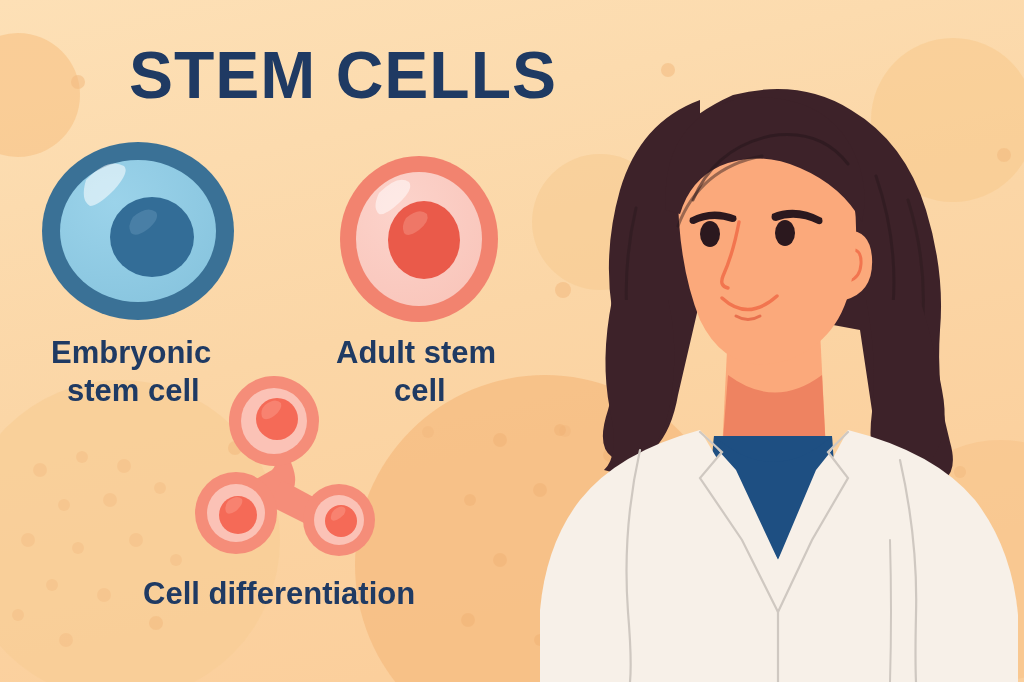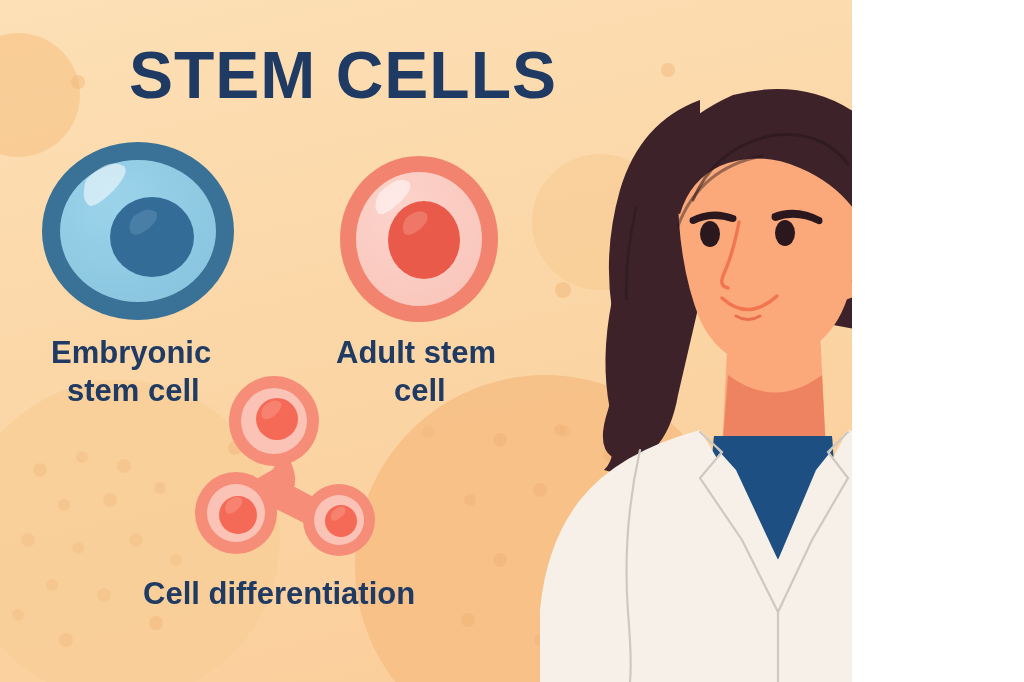--- a/index.html
+++ b/index.html
@@ -5,21 +5,21 @@
   html, body {
     margin: 0;
     padding: 0;
     background: #ffffff;
   }
   body {
     font-family: "Liberation Sans", sans-serif;
   }
   #poster {
     position: relative;
-    width: 852px;
+    width: 1024px;
     height: 682px;
     overflow: hidden;
     background: #84cc16;
   }
   #poster svg {
     display: block;
     width: 1024px;
     height: 682px;
   }
   .txt {

